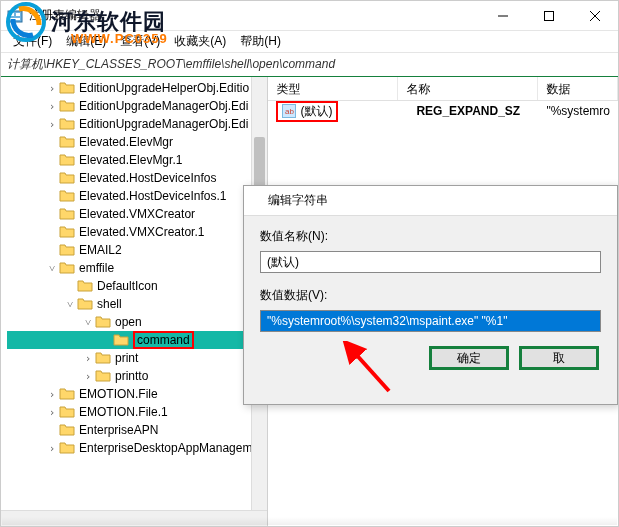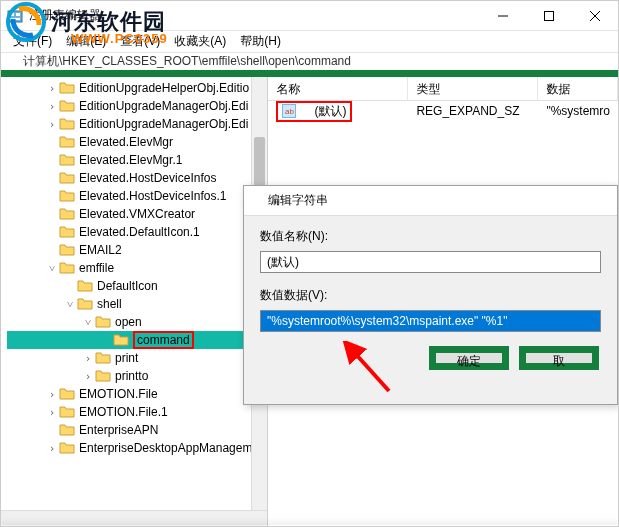--- a/index.html
+++ b/index.html
@@ -60,26 +60,27 @@
       height: 22px;
       display: flex;
       align-items: center;
       gap: 2px;
       padding-left: 6px;
       border-bottom: 1px solid #e5e5e5;
     }
     .menubar span { padding: 2px 6px; }
     .addressbar {
       height: 24px;
-      padding: 3px 22px;
-      border-bottom: 7px solid #15803d;
+      padding: 3px 6px;
+      border-bottom: 1px solid #15803d;
       font-size: 12px;
       color: #333;
       display: flex;
       align-items: center;
+      font-style: italic;
     }
     .content {
       display: flex;
       height: calc(100% - 76px);
       position: relative;
     }
     .tree-panel {
       width: 292px;
       border-right: 1px solid #d0d0d0;
       overflow: hidden;
@@ -173,33 +174,33 @@
       width: 140px;
       display: flex;
       align-items: center;
       gap: 4px;
     }
     .cell-name .name-box {
       border: 2px solid #ff0000;
       padding: 0 4px;
       display: flex;
       align-items: center;
-      gap: 18px;
+      gap: 4px;
     }
     .str-icon {
       width: 14px; height: 14px;
       background: #cde8ff;
       border: 1px solid #7ab8e0;
       font-size: 8px;
       display: inline-flex;
       align-items: center;
       justify-content: center;
       color: #c43;
     }
-    .cell-type { width: 130px; }
+    .cell-type { width: 130px; font-weight: bold; }
     .dialog {
       position: absolute;
       left: 242px; top: 184px;
       right: 0;
       height: 220px;
       background: #f0f0f0;
       border: 1px solid #a0a0a0;
       box-shadow: 2px 2px 8px rgba(0,0,0,0.2);
       z-index: 50;
     }
@@ -236,21 +237,21 @@
     .dialog-buttons {
       display: flex;
       justify-content: flex-end;
       gap: 10px;
       padding-right: 2px;
     }
     .dialog-btn {
       width: 80px;
       height: 24px;
       background: #e1e1e1;
-      border: 7px solid #15803d;
+      border: 3px solid #15803d;
       font-size: 12px;
     }
     .arrow {
       position: absolute;
       left: 340px;
       top: 340px;
       z-index: 60;
       pointer-events: none;
     }
     .bottom-shadow {
@@ -392,21 +393,21 @@
           </span>
           <span class="label-wrap">Elevated.VMXCreator</span>
         </div>
         <div class="tree-item indent-2">
           <span class="exp"></span>
           <span class="folder-icon">
             <svg viewBox="0 0 16 14">
               <path d="M1 3 L1 12 L15 12 L15 4 L7 4 L6 2 L1 2 Z" fill="#ffd76a" stroke="#c9a23a"></path>
             </svg>
           </span>
-          <span class="label-wrap">Elevated.DefaultIcon.1</span>
+          <span class="label-wrap">Elevated.VMXCreator.1</span>
         </div>
         <div class="tree-item indent-2">
           <span class="exp"></span>
           <span class="folder-icon">
             <svg viewBox="0 0 16 14">
               <path d="M1 3 L1 12 L15 12 L15 4 L7 4 L6 2 L1 2 Z" fill="#ffd76a" stroke="#c9a23a"></path>
             </svg>
           </span>
           <span class="label-wrap">EMAIL2</span>
         </div>
@@ -508,22 +509,22 @@
             </svg>
           </span>
           <span class="label-wrap">EnterpriseDesktopAppManagem</span>
         </div>
       </div>
     <div class="scrollbar-v"></div>
     <div class="scrollbar-h-left"></div>
   </div>
   <div class="list-panel">
     <div class="list-header">
+      <div class="col col-type">类型</div>
       <div class="col col-name">名称</div>
-      <div class="col col-type">类型</div>
       <div class="col col-data">数据</div>
     </div>
     <div class="list-row">
       <div class="cell cell-name">
         <span class="name-box">
           <span class="str-icon">ab</span>
           <span>(默认)</span>
         </span>
       </div>
       <div class="cell cell-type">REG_EXPAND_SZ</div>

